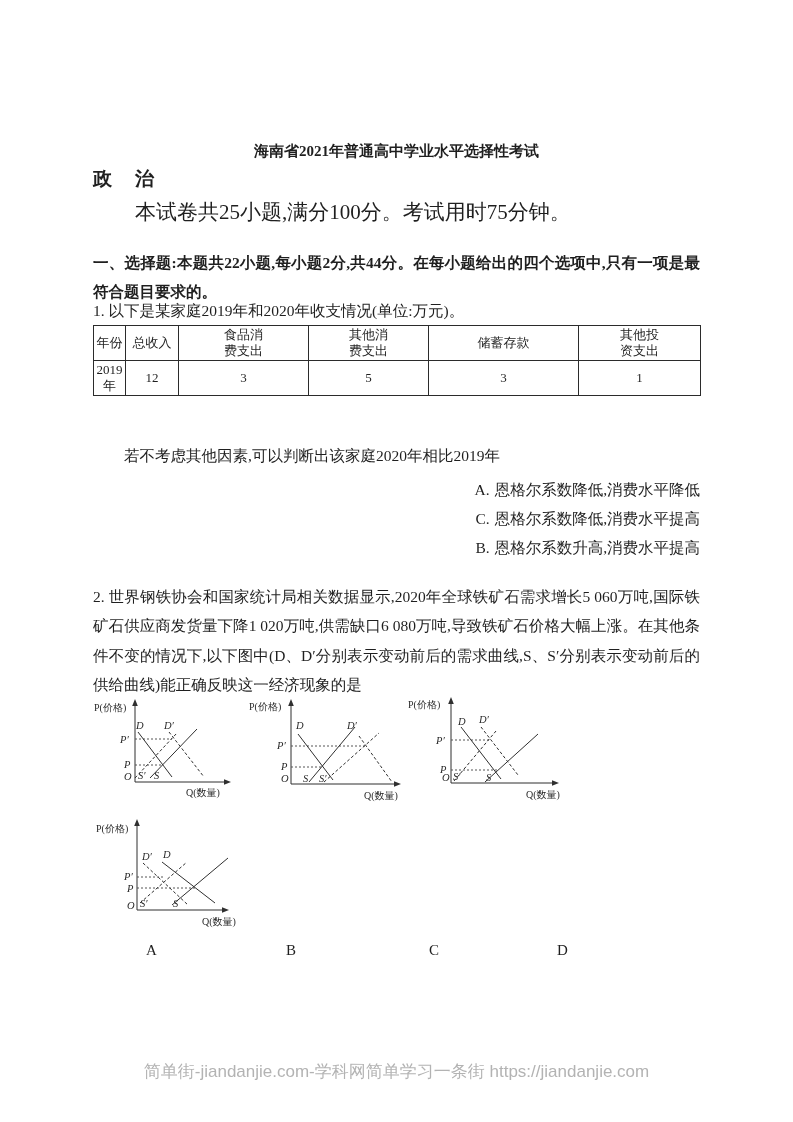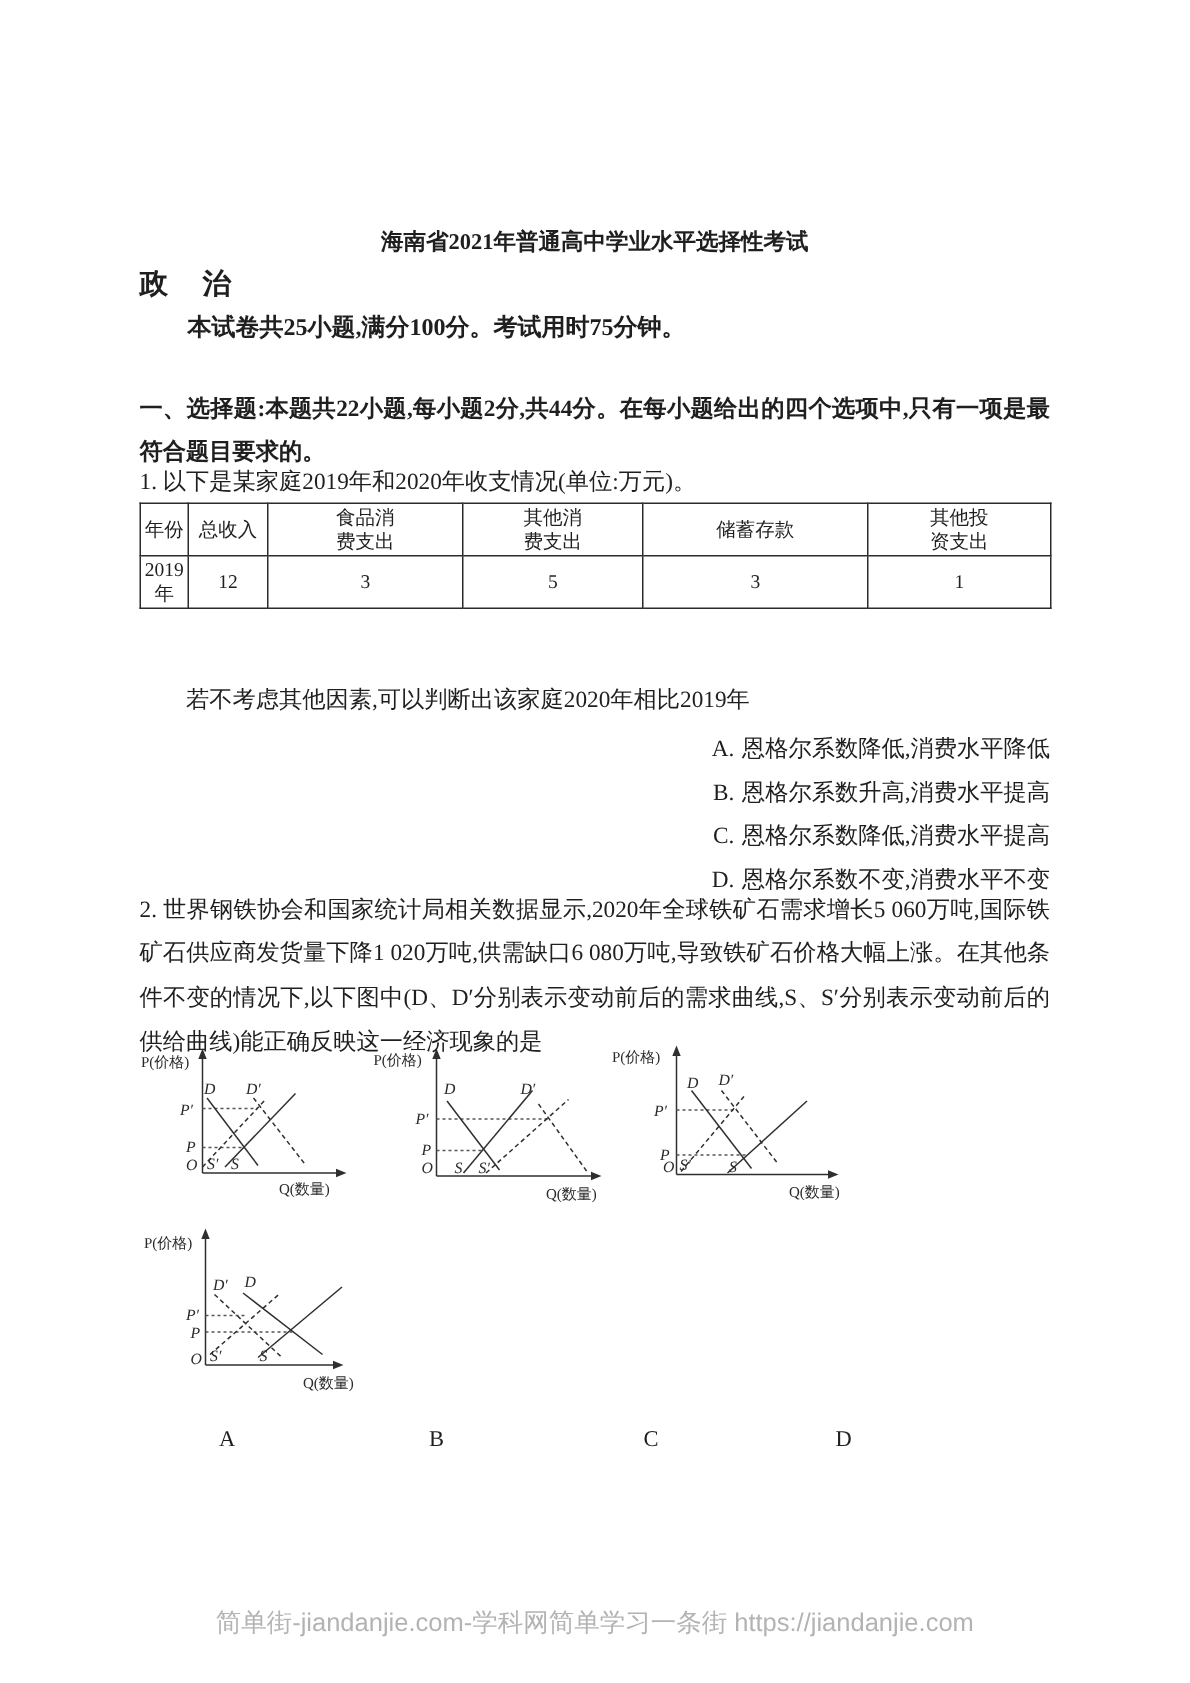--- a/index.html
+++ b/index.html
@@ -5,25 +5,25 @@
   * { margin:0; padding:0; box-sizing:border-box; }
   html,body { background:#ffffff; }
   .page {
     position:relative;
     width:793px; height:1122px;
     background:#ffffff;
     font-family:"Liberation Serif","DejaVu Serif",serif;
     color:#1f1f1f;
     overflow:hidden;
   }
-  .abs { position:absolute;margin-top:10px; }
+  .abs { position:absolute; }
   .content { left:93px; width:607px; }
   .title1 { top:142px; text-align:center; font-weight:bold; font-size:15px; }
   .title2 { top:166px; text-align:left; font-weight:bold; font-size:19px; letter-spacing:2px; }
-  .intro  { top:198px; font-size:16px; text-indent:2em;font-weight:bold; }
+  .intro  { top:198px; font-size:21px; text-indent:2em; }
   .section{ top:248px; font-size:15.5px; line-height:29px; text-align:justify; font-weight:bold; }
   .q1stem { top:301px; font-size:15.5px; }
   .q1table{ top:325px; border-collapse:collapse; table-layout:fixed; width:607px;
             font-size:13px; text-align:center; }
   .q1table td { border:1px solid #2b2b2b; vertical-align:middle; white-space:pre-line;
                 line-height:16px; padding:1px 2px; }
   .q1table tr.hdr td { height:35px; }
   .q1table tr.row td { height:33px; }
   .followup { top:446px; font-size:15.5px; text-indent:2em; }
   .options  { top:475px; font-size:15.5px; line-height:29px;text-align:right; }
@@ -85,23 +85,22 @@
         <td>3</td>
         <td>1</td>
       </tr>
     </tbody>
   </table>
 
   <div class="abs content followup">若不考虑其他因素,可以判断出该家庭2020年相比2019年</div>
 
   <div class="abs content options">
     <div><span class="option-label">A.</span><span>恩格尔系数降低,消费水平降低</span></div>
+    <div><span class="option-label">C.</span><span>恩格尔系数降低,消费水平提高</span></div>
     <div><span class="option-label">B.</span><span>恩格尔系数升高,消费水平提高</span></div>
-    <div><span class="option-label">C.</span><span>恩格尔系数降低,消费水平提高</span></div>
-    <div><span class="option-label">D.</span><span>恩格尔系数不变,消费水平不变</span></div>
   </div>
 
   <div class="abs content q2stem">2. 世界钢铁协会和国家统计局相关数据显示,2020年全球铁矿石需求增长5 060万吨,国际铁矿石供应商发货量下降1 020万吨,供需缺口6 080万吨,导致铁矿石价格大幅上涨。在其他条件不变的情况下,以下图中(D、D′分别表示变动前后的需求曲线,S、S′分别表示变动前后的供给曲线)能正确反映这一经济现象的是</div>
 
   <svg class="graph" style="left:88px; top:696px;" width="150" height="112" viewBox="0 0 150 112">
     <line x1="47" y1="8" x2="47" y2="86"></line>
       <polygon points="47,3 44.2,10 49.8,10"></polygon>
     <line x1="47" y1="86" x2="138" y2="86"></line>
       <polygon points="143,86 136,83.2 136,88.8"></polygon>
     <text class="axislab" x="6" y="15">P(价格)</text>

